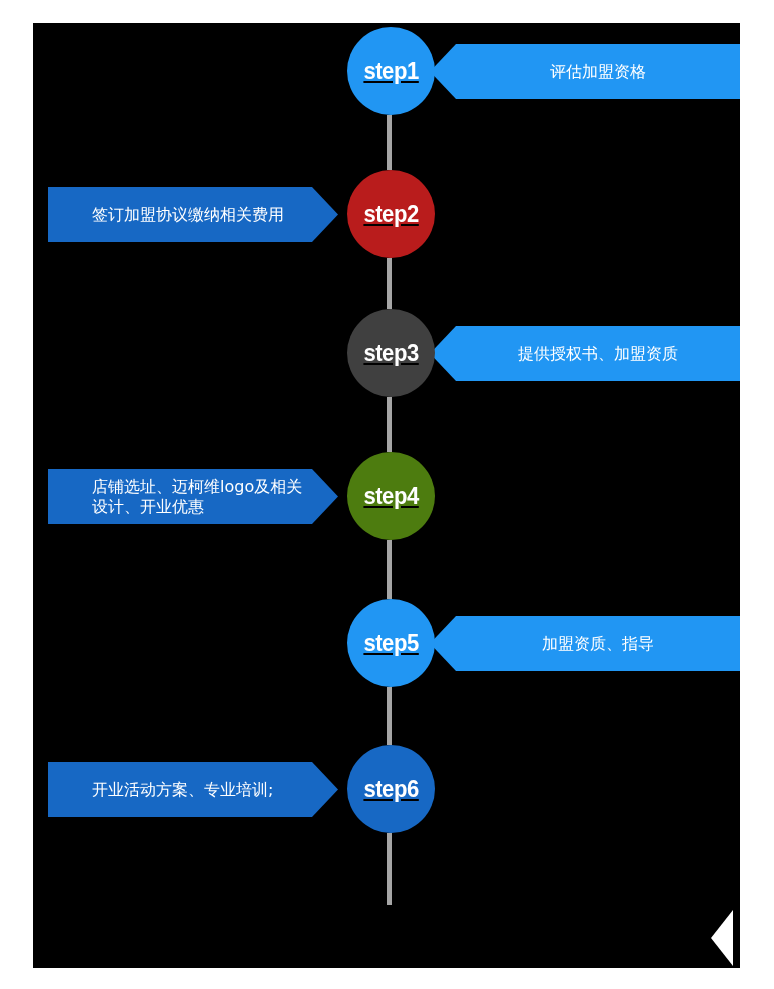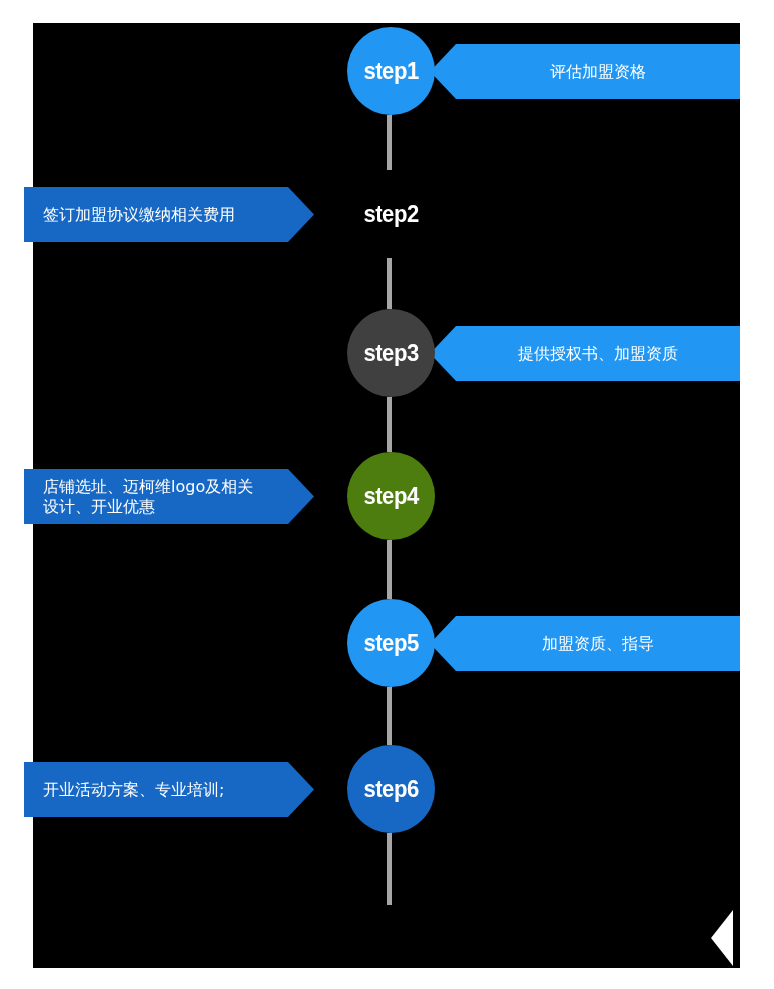--- a/index.html
+++ b/index.html
@@ -7,35 +7,35 @@
   #stage{position:relative;width:774px;height:989px;overflow:hidden;background:#ffffff;}
   #canvas{position:absolute;left:33px;top:23px;width:707px;height:945px;background:#000000;}
 
   .conn{position:absolute;left:387px;width:5px;
         background-image:linear-gradient(#a6a6a6 0 0);
         background-size:5px 13px;background-repeat:repeat-y;}
 
   .step{position:absolute;left:0;top:0;width:774px;height:0;}
 
   .circle{position:absolute;width:88px;height:88px;border-radius:50%;
-          display:flex;align-items:center;justify-content:center;z-index:3;}
+          display:flex;align-items:center;justify-content:center;z-index:3;text-decoration:underline;}
   .circle span{color:#ffffff;font-weight:bold;font-size:24px;
                font-family:"Liberation Sans","DejaVu Sans",sans-serif;
                letter-spacing:-0.5px;transform:scaleX(0.92);white-space:nowrap;}
 
   .banner{position:absolute;height:55px;z-index:2;display:flex;align-items:center;}
   .banner .btxt{color:#ffffff;font-size:16px;line-height:1.25;white-space:pre-line;
                 font-family:"DejaVu Sans","Liberation Sans",sans-serif;}
 
   .banner.right{left:430px;width:310px;
      clip-path:polygon(0 50%, 26px 0, 100% 0, 100% 100%, 26px 100%);
      justify-content:center;padding-left:26px;box-sizing:border-box;}
-  .banner.left{left:24px;width:290px;
+  .banner.left{left:48px;width:290px;
      clip-path:polygon(0 0, calc(100% - 26px) 0, 100% 50%, calc(100% - 26px) 100%, 0 100%);
-     justify-content:flex-start;padding-left:19px;padding-right:26px;box-sizing:border-box;}
+     justify-content:flex-start;padding-left:44px;padding-right:26px;box-sizing:border-box;}
 
   .light{background:#2196f3;}
   .dark{background:#1768c4;}
 
   .arrow{position:absolute;width:0;height:0;border-top:28px solid transparent;
          border-bottom:28px solid transparent;border-right:22px solid #ffffff;z-index:4;}
 </style>
 </head>
 <body>
 
@@ -56,21 +56,21 @@
           <div class="btxt">评估加盟资格</div>
         </div>
         <div class="circle" style="left: 347px; top: 27px; background: rgb(33, 150, 243);">
           <span>step1</span>
         </div>
       </div>
       <div class="step">
         <div class="banner left dark" style="top: 187px;">
           <div class="btxt">签订加盟协议缴纳相关费用</div>
         </div>
-        <div class="circle" style="left: 347px; top: 170px; background: #000000;">
+        <div class="circle" style="left: 347px; top: 170px; background: #b91c1c;">
           <span>step2</span>
         </div>
       </div>
       <div class="step">
         <div class="banner right light" style="top: 326px;">
           <div class="btxt">提供授权书、加盟资质</div>
         </div>
         <div class="circle" style="left: 347px; top: 309px; background: #404040;">
           <span>step3</span>
         </div>

